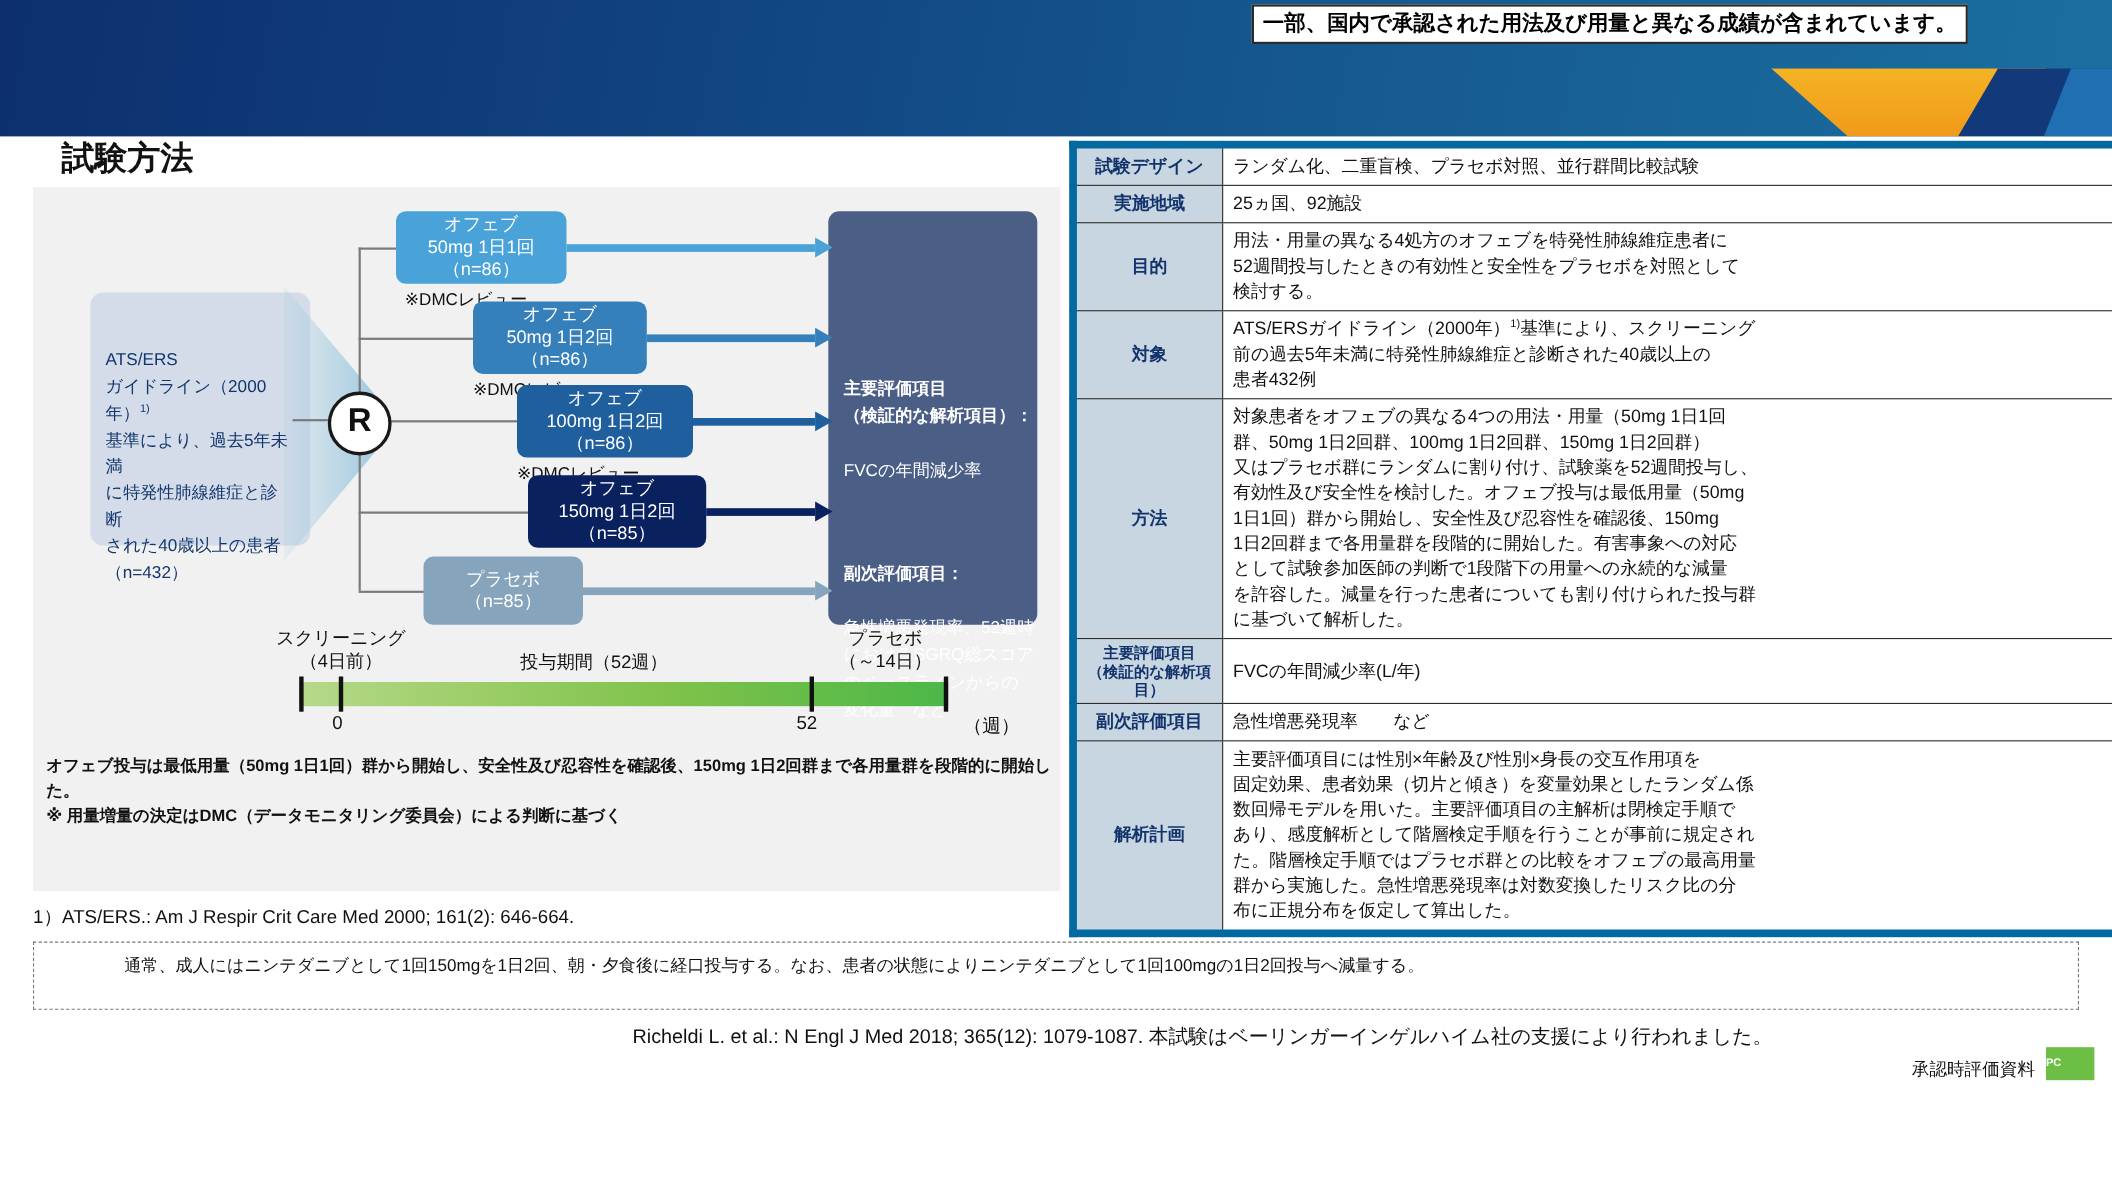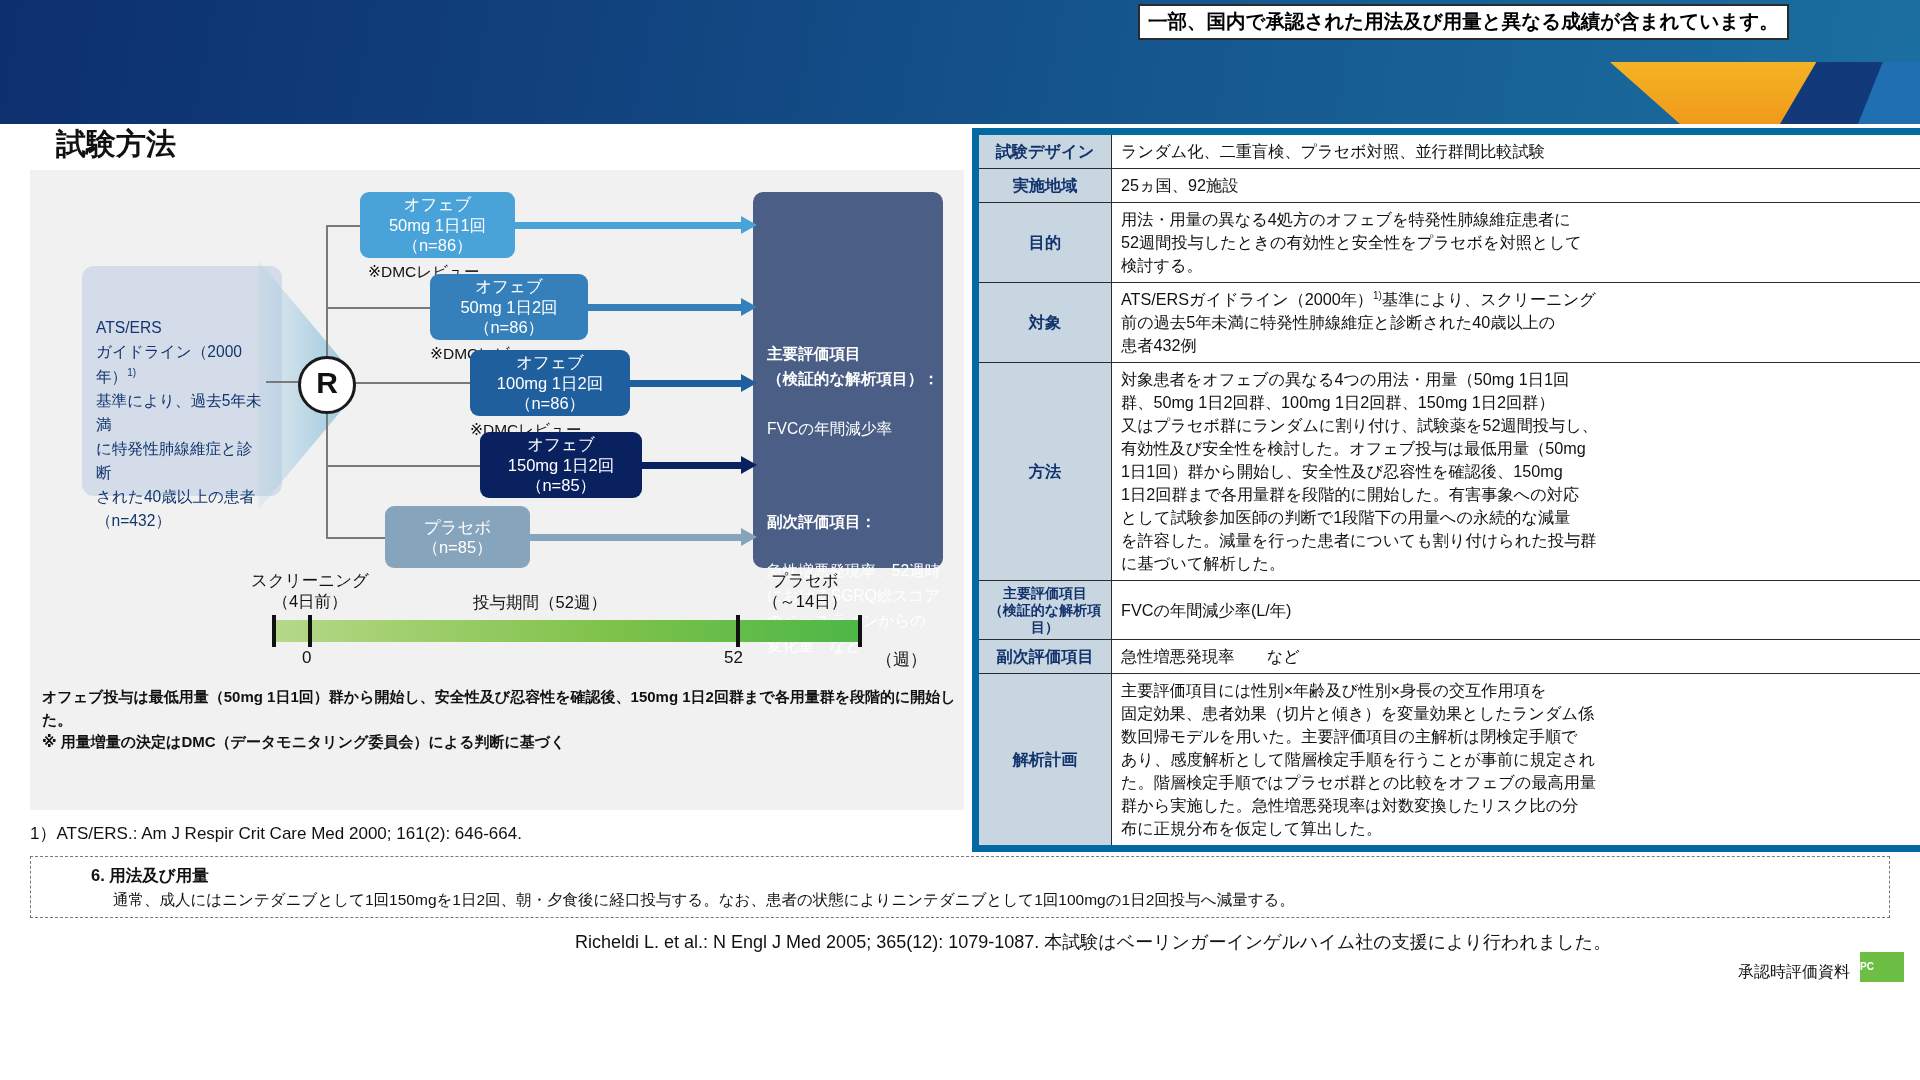--- a/index.html
+++ b/index.html
@@ -277,25 +277,24 @@
   <div class="tl-num" style="left:694px;">52</div>
   <div class="tl-num" style="left:846px;">（週）</div>
 
   <div class="diag-note">オフェブ投与は最低用量（50mg 1日1回）群から開始し、安全性及び忍容性を確認後、150mg 1日2回群まで各用量群を段階的に開始した。
 ※ 用量増量の決定はDMC（データモニタリング委員会）による判断に基づく</div>
 </div>
 
 <div class="ref-line">1）ATS/ERS.: Am J Respir Crit Care Med 2000; 161(2): 646-664.</div>
 
 <div class="dosage">
-  <div class="dosage-title">6. 用法及び用量</div>
   <div class="dosage-body">通常、成人にはニンテダニブとして1回150mgを1日2回、朝・夕食後に経口投与する。なお、患者の状態によりニンテダニブとして1回100mgの1日2回投与へ減量する。</div>
 </div>
 
-<div class="bottom-ref">Richeldi L. et al.: N Engl J Med 2005; 365(12): 1079-1087. 本試験はベーリンガーインゲルハイム社の支援により行われました。</div>
+<div class="bottom-ref">Richeldi L. et al.: N Engl J Med 2018; 365(12): 1079-1087. 本試験はベーリンガーインゲルハイム社の支援により行われました。</div>
 <div class="approval">承認時評価資料</div>
 <div class="logo">PC</div>
 
 <table class="tbl">
   <tbody>
       <tr>
         <td class="k" style="white-space: pre-line;">試験デザイン</td>
         <td class="v">ランダム化、二重盲検、プラセボ対照、並行群間比較試験</td>
       </tr>
       <tr>

